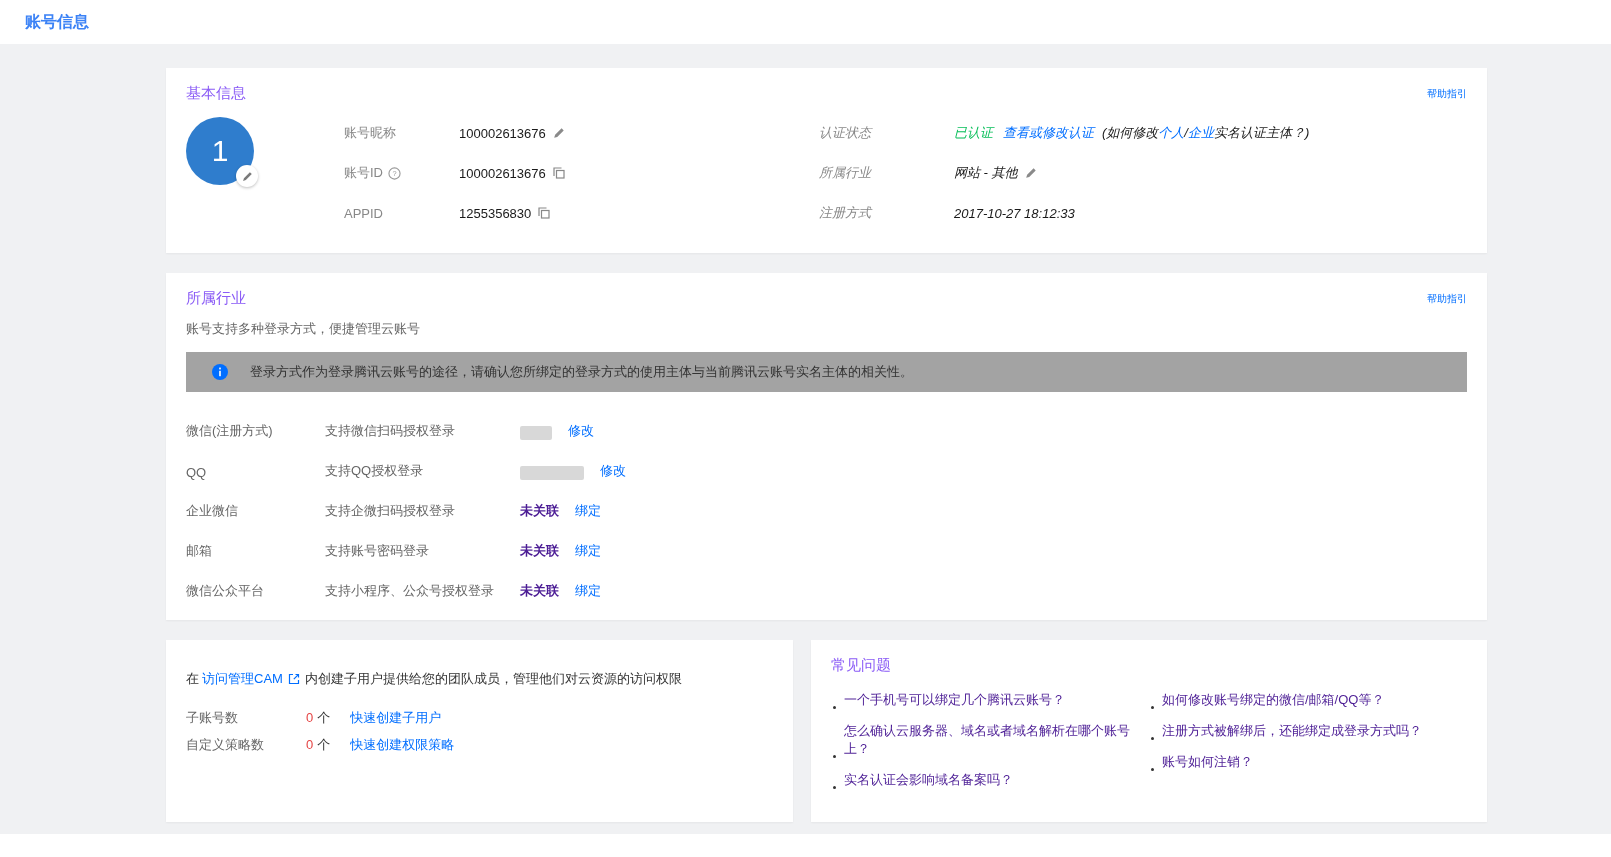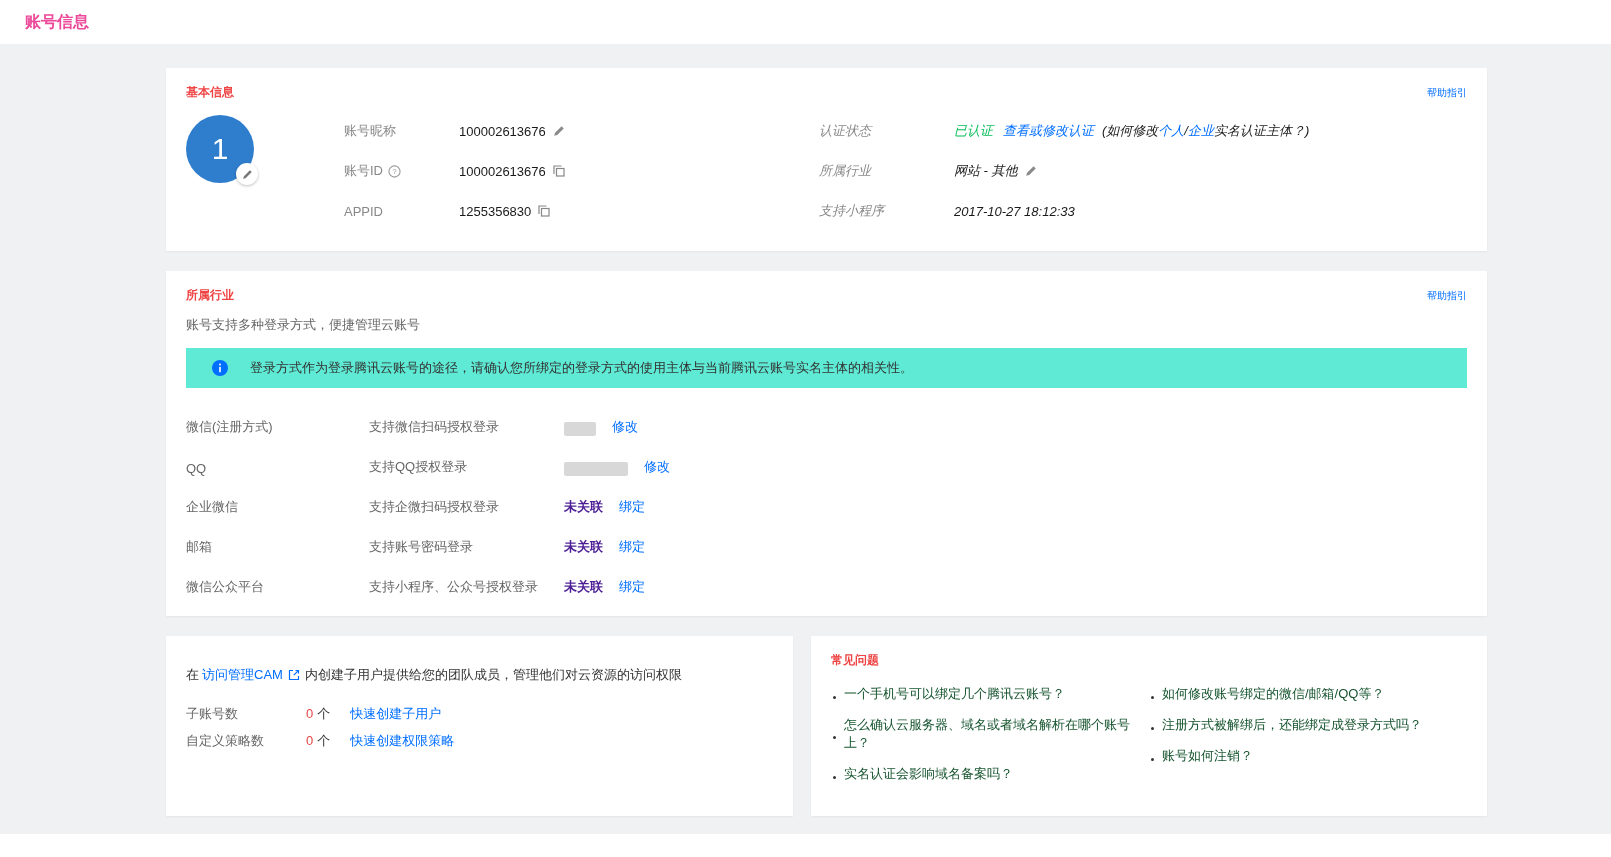--- a/index.html
+++ b/index.html
@@ -4,28 +4,28 @@
 <style>
   * { margin:0; padding:0; box-sizing:border-box; }
   html,body { background:#fff; }
   body {
     font-family:"Liberation Sans","DejaVu Sans",sans-serif;
     font-size:13px; color:#1a1a1a; width:1611px;
   }
   a, .link { color:#006eff; text-decoration:none; cursor:pointer; }
 
   .topbar { height:44px; background:#fff; display:flex; align-items:center; padding:0 25px; }
-  .page-title { font-size:16px; font-weight:bold; color:#ec4899;text-align:right; }
+  .page-title { font-size:16px; font-weight:bold; color:#3b82f6;text-align:right; }
 
   .content-bg { background:#f0f1f3; height:790px; padding-top:24px; overflow:hidden; }
   .content { width:1321px; margin-left:166px; }
 
   .card { background:#fff; box-shadow:0 1px 2px rgba(0,0,0,.05); margin-bottom:20px; padding:16px 20px 20px; }
   .card-head { display:flex; justify-content:space-between; align-items:center; }
-  .card-title { font-size:12px; font-weight:bold; color:#ef4444; }
+  .card-title { font-size:15px; font-weight:normal; color:#8b5cf6; }
   .help-link { font-size:10px; }
 
   
   .basic-body { display:flex; margin-top:10px; }
   .avatar-wrap { width:158px; position:relative; padding-top:4px; }
   .avatar { width:68px; height:68px; border-radius:50%; background:#2f7dcd; color:#fff;
             font-size:30px; display:flex; align-items:center; justify-content:center; position:relative; }
   .avatar-badge { position:absolute; right:-4px; bottom:-2px; width:22px; height:22px; border-radius:50%;
                   background:#fff; box-shadow:0 1px 3px rgba(0,0,0,.25); display:flex; align-items:center; justify-content:center; cursor:pointer; }
   .info-col { display:flex; flex-direction:column; }
@@ -37,26 +37,26 @@
   .right .ilabel { width:135px; }
   .ival { color:#1a1a1a; }
   .icon-btn { display:inline-flex; align-items:center; margin-left:7px; cursor:pointer; }
   .ok { color:#0abf5b; }
   .auth-extra { color:#1a1a1a; }
   .gap-r10 { margin-right:10px; }
   .gap-l8 { margin-left:8px; }
 
   
   .subtitle { color:#666; margin-top:12px; }
-  .banner { margin-top:14px; margin-bottom:8px; background:#5eead4; height:40px; display:flex; align-items:center; padding:8px 26px; }
+  .banner { margin-top:14px; margin-bottom:8px; background:#a3a3a3; height:40px; display:flex; align-items:center; padding:8px 26px; }
   .banner-icon { display:inline-flex; margin-right:22px; }
   .banner-text { color:#333; }
   .lrow { display:flex; align-items:flex-end; height:40px; }
   .lname { width:139px; color:#666; flex:none; }
-  .ldesc { width:195px; color:#666; flex:none;margin-left:44px; }
+  .ldesc { width:195px; color:#666; flex:none; }
   .lstatus { font-weight:bold; color:#4c1d95; margin-right:16px; }
   .mask { background:#d8d8d8; border-radius:2px; height:14px; display:inline-block; margin-right:16px; }
   .mask-sm { width:32px; }
   .mask-md { width:64px; }
 
   
   .bottom-row { display:flex; gap:18px; }
   .bottom-row .card { margin-bottom:0; }
   .team-card { width:654px; min-height:157px; }
   .faq-card { flex:1; min-height:157px; }
@@ -66,21 +66,21 @@
   .stats { margin-top:16px; }
   .stat-row { display:flex; align-items:center; height:27px; }
   .stat-label { width:120px; color:#666; flex:none; }
   .stat-count { color:#e54545; }
   .stat-unit { margin-left:4px; color:#333; }
   .stat-action { margin-left:20px; }
 
   .faq-cols { display:flex; margin-top:16px; }
   .faq-col { width:318px; }
   .faq-col:last-child { flex:1; }
-  .faq-item { display:flex; align-items:center; margin-bottom:13px; cursor:pointer; color:#14532d; }
+  .faq-item { display:flex; align-items:flex-end; margin-bottom:13px; cursor:pointer; color:#4c1d95; }
   .dot { width:3px; height:3px; border-radius:50%; background:#333; flex:none; margin:7px 8px 0 2px; }
 </style>
 </head>
 <body>
 
 <div class="topbar">
   <div class="page-title">账号信息</div>
 </div>
 
 <div class="content-bg">
@@ -162,21 +162,21 @@
               </span>
           <span class="ival">网站 - 其他</span>
           <span class="icon-btn">
             <svg width="12" height="12" viewBox="0 0 12 12">
                   <path d="M1.2 10.8l.9-3L8.6 1.3l2.1 2.1L4.2 9.9l-3 .9z" fill="#8a8a8a"></path>
                 </svg>
           </span>
         </div>
         <div class="irow">
           <span class="ilabel">
-                <span>支持小程序</span>
+                <span>注册方式</span>
               </span>
           <span class="ival">2017-10-27 18:12:33</span>
         </div>
       </div>
     </div>
   </div>
 
   <div class="card">
     <div class="card-head">
       <div class="card-title">所属行业</div>

